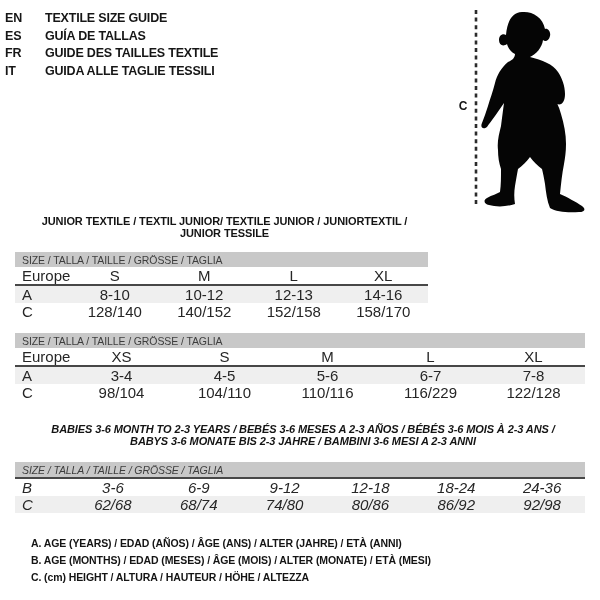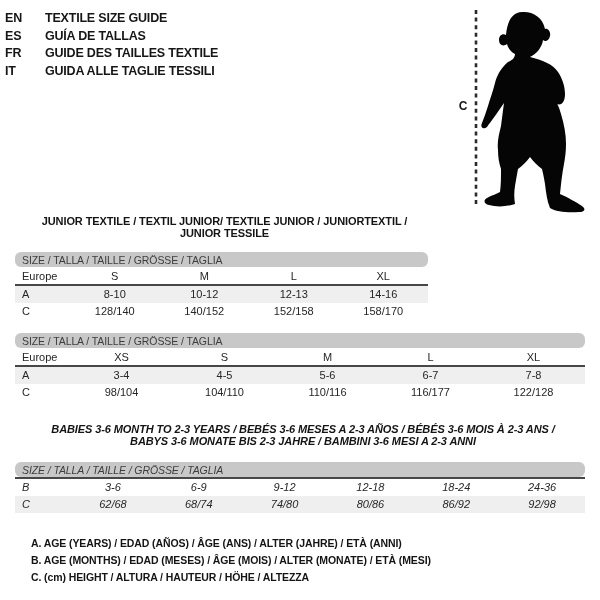--- a/index.html
+++ b/index.html
@@ -21,23 +21,22 @@
 
   
   .size-table { left:15px; }
   .t-title { font-size:11px; font-weight:bold; line-height:12px; letter-spacing:-0.1px; margin-left:6px; color:#141414;text-align:center; }
   .t-title-gap { height:13px; }
   .t-title-gap-sm { height:15px; }
   .band {
     height:15px; background:#c8c8c8; font-size:10.5px; color:#3d3d3d;
     display:flex; align-items:center; padding-left:7px; box-sizing:border-box;
     letter-spacing:-0.1px;
-    border-radius:6px;
   }
-  .row { display:grid; height:17px; align-items:center; font-size:11px; color:#262626; }
+  .row { display:grid; height:17px; align-items:center; font-size:15px; color:#262626; }
   .cols4 { grid-template-columns:55px repeat(4,1fr); }
   .cols5 { grid-template-columns:55px repeat(5,1fr); }
   .cols6 { grid-template-columns:55px repeat(6,1fr); }
   .row .rlabel { padding-left:7px; text-align:left; }
   .row .cell { text-align:center; }
   .row.alt { background:#efefef; }
   .sep { height:1.5px; background:#474747; }
   sub.title-sub { font-size:8px; vertical-align:-2px; }
 
   
@@ -160,21 +159,21 @@
     <span class="cell">4-5</span>
     <span class="cell">5-6</span>
     <span class="cell">6-7</span>
     <span class="cell">7-8</span>
   </div>
   <div class="row cols5">
     <span class="rlabel">C</span>
     <span class="cell">98/104</span>
     <span class="cell">104/110</span>
     <span class="cell">110/116</span>
-    <span class="cell">116/177</span>
+    <span class="cell">116/229</span>
     <span class="cell">122/128</span>
   </div>
 </div>
 
 <div class="abs size-table" style="top:423px; width:570px;font-style:italic;">
   <div class="t-title">BABIES 3-6 MONTH TO 2-3 YEARS / BEBÉS 3-6 MESES A 2-3 AÑOS / BÉBÉS 3-6 MOIS À 2-3 ANS /</div>
   <div class="t-title">BABYS 3-6 MONATE BIS 2-3 JAHRE / BAMBINI 3-6 MESI A 2-3 ANNI</div>
   <div class="t-title-gap-sm"></div>
   <div class="band">SIZE / TALLA / TAILLE / GRÖSSE / TAGLIA</div>
   <div class="sep"></div>

